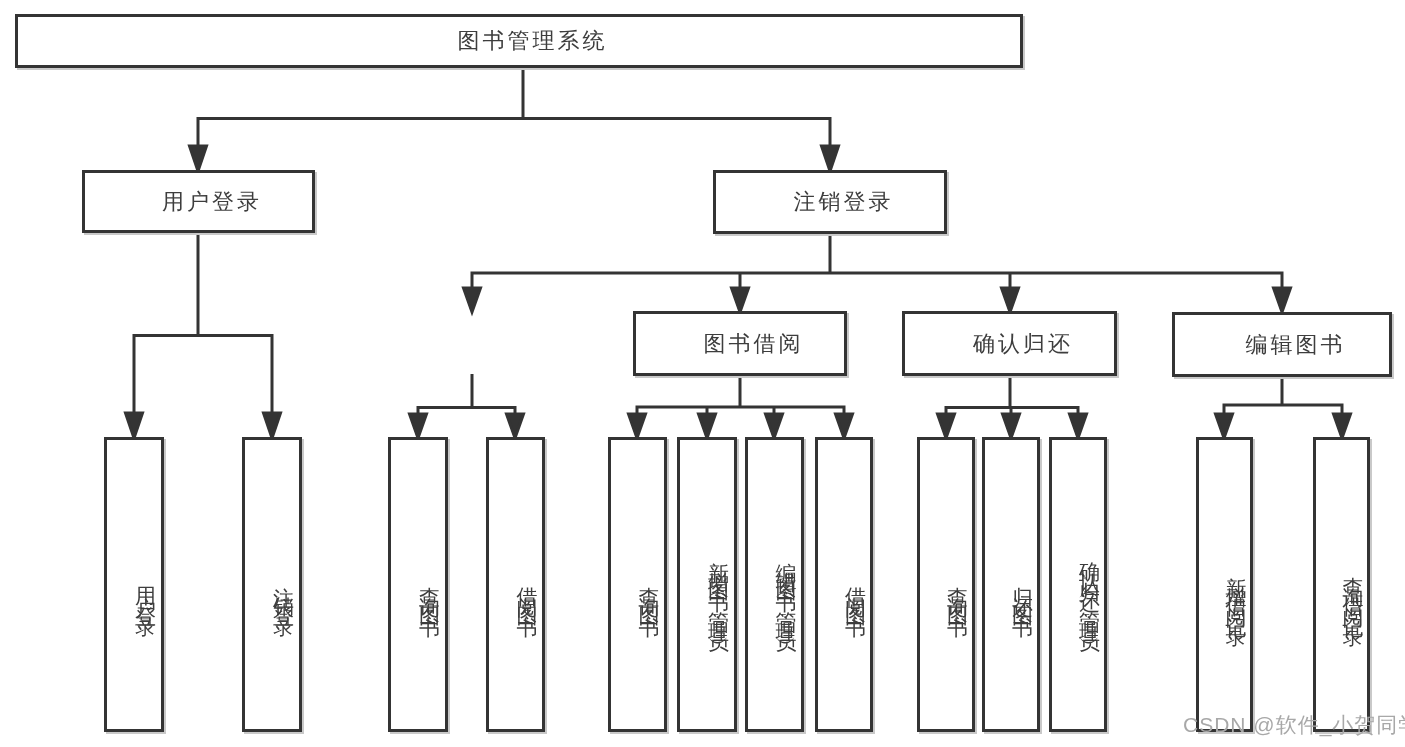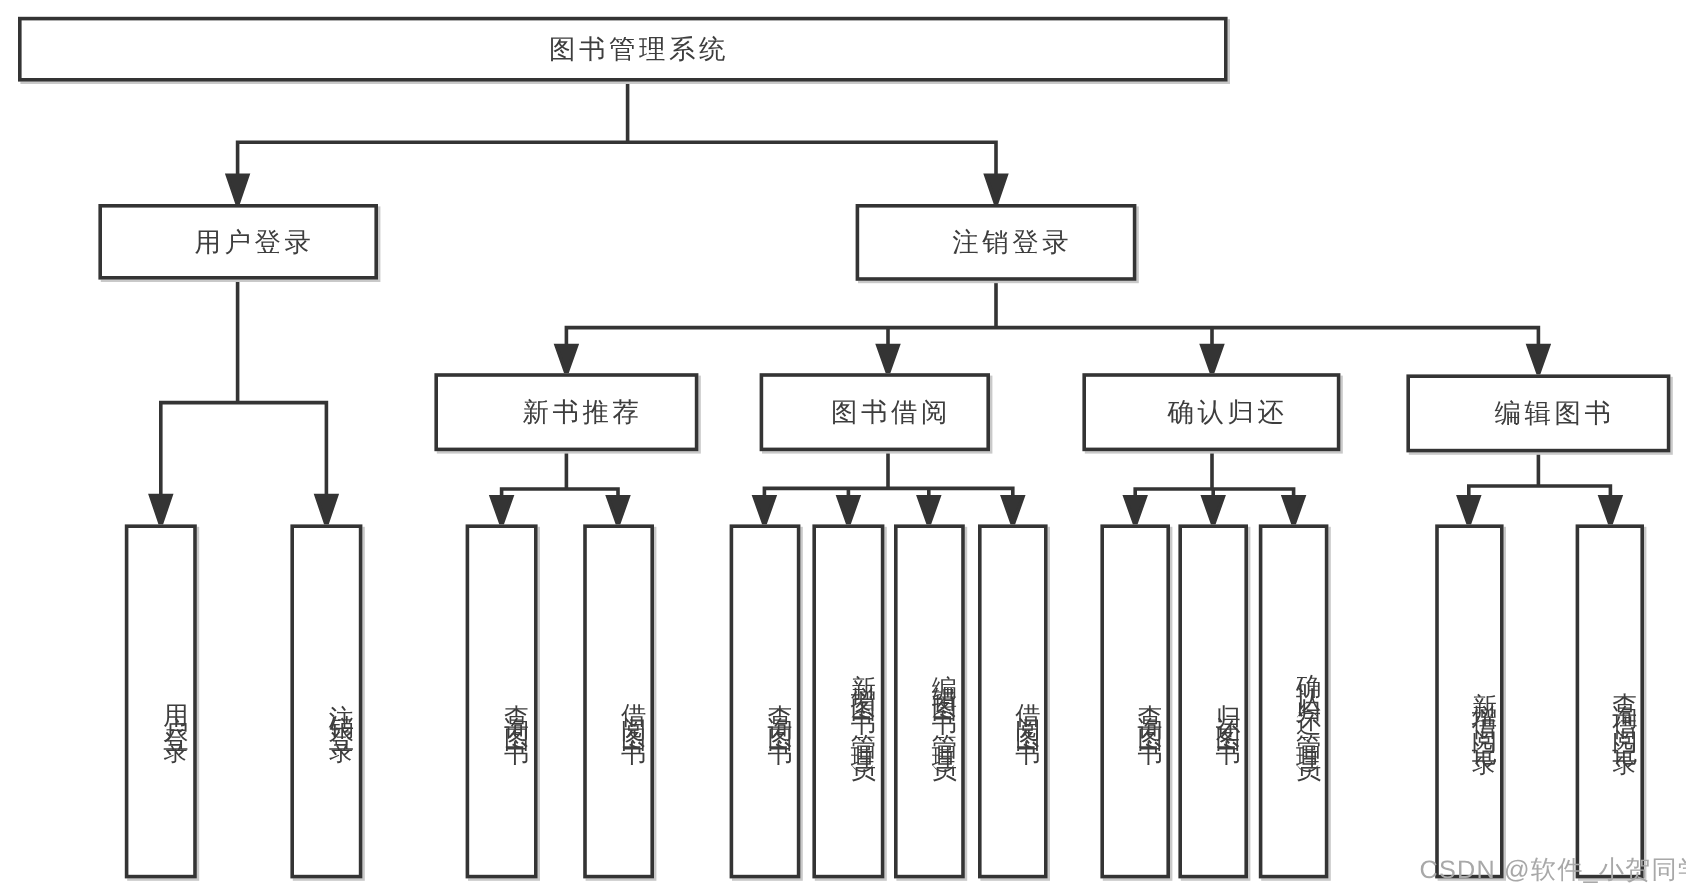--- a/index.html
+++ b/index.html
@@ -113,24 +113,21 @@
     <span class="lbl">图书管理系统</span>
   </div>
 
   <div class="node h-node" style="left:82px; top:170px; width:233px; height:63px;">
     <span class="lbl">用户登录</span>
   </div>
   <div class="node h-node" style="left:713px; top:170px; width:234px; height:64px;">
     <span class="lbl">注销登录</span>
   </div>
 
-  <div class="node h-node" style="left:362px; top:311px; width:220px; height:65px;">
-    <span class="lbl">新书推荐</span>
-  </div>
-  <div class="node h-node" style="left:633px; top:311px; width:192px; height:65px;text-align:center;">
+  <div class="node h-node" style="left:633px; top:311px; width:214px; height:65px;text-align:center;">
     <span class="lbl">图书借阅</span>
   </div>
   <div class="node h-node" style="left:902px; top:311px; width:215px; height:65px;">
     <span class="lbl">确认归还</span>
   </div>
   <div class="node h-node" style="left:1172px; top:312px; width:220px; height:65px;">
     <span class="lbl">编辑图书</span>
   </div>
 
   <div class="node v-node" style="left:104px; top:437px; width:60px; height:295px;">

